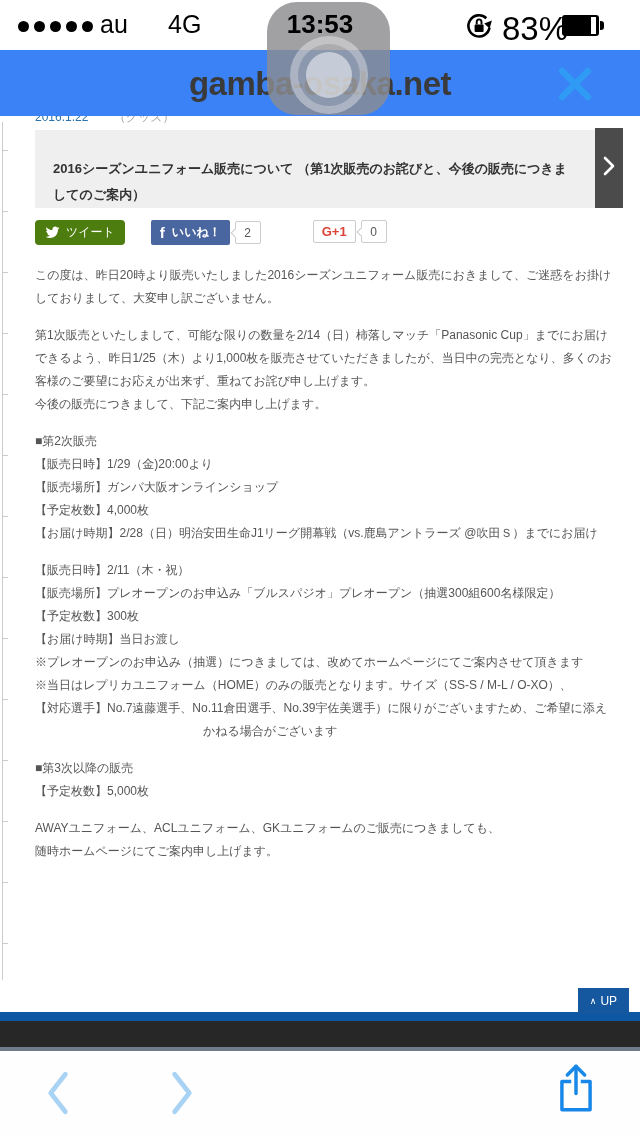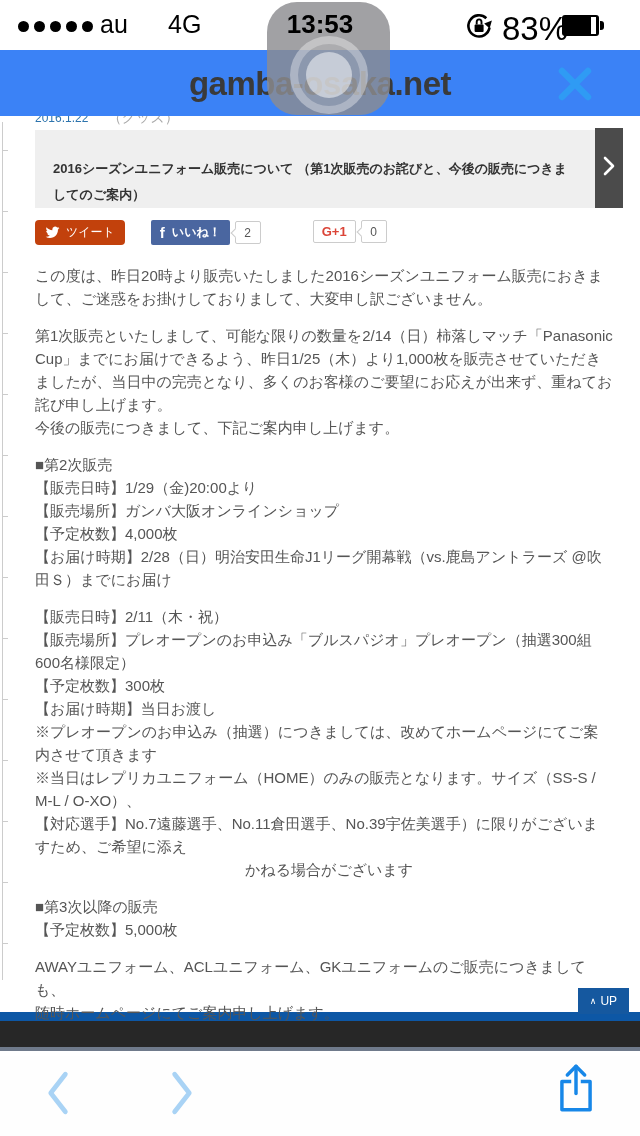--- a/index.html
+++ b/index.html
@@ -34,43 +34,43 @@
            border-radius:50%;background:rgba(255,255,255,0.5);}
 
   
   .ruler{position:absolute;left:2px;top:122px;width:6px;height:858px;z-index:0;}
   .ruler-line{position:absolute;left:0;top:0;bottom:0;width:1px;background:#cccccc;}
   .ruler-ticks{position:absolute;left:0;top:28px;bottom:0;width:6px;
                background:repeating-linear-gradient(to bottom,#cccccc 0 1px,transparent 1px 61px);}
 
   .date-line{position:absolute;left:35px;top:109px;font-size:12px;z-index:1;white-space:nowrap;}
   .date-link{color:#2d74ad;}
-  .category-tag{color:#a9a9a9;font-size:14px;margin-left:16px;}
+  .category-tag{color:#a9a9a9;font-size:12px;margin-left:22px;}
 
   .title-box{position:absolute;left:35px;top:130px;width:560px;height:78px;background:#efefef;
              box-sizing:border-box;padding:26px 18px;font-size:13px;font-weight:600;color:#333;line-height:26px;}
   .next-strip{position:absolute;left:595px;top:128px;width:28px;height:80px;background:#4b4b4b;
               display:flex;align-items:center;justify-content:center;cursor:pointer;}
 
   .social{position:absolute;left:35px;top:220px;display:flex;align-items:flex-start;z-index:1;}
-  .tweet-btn{display:flex;align-items:center;gap:6px;background:#c2410c;color:#fff;font-size:12px;
+  .tweet-btn{display:flex;align-items:center;gap:6px;background:#4d7c0f;color:#fff;font-size:12px;
              height:25px;padding:0 10px;border-radius:4px;cursor:pointer;}
   .fb-group{display:flex;align-items:center;margin-left:26px;}
   .fb-btn{display:flex;align-items:center;gap:7px;background:#4a66a0;color:#fff;font-size:12px;font-weight:700;
           height:25px;padding:0 9px;border-radius:2px;cursor:pointer;}
   .fb-f{font-size:15px;font-weight:700;}
   .count-bubble{position:relative;margin-left:5px;min-width:26px;height:23px;border:1px solid #ccc;background:#fff;
                 color:#555;font-size:12px;display:flex;align-items:center;justify-content:center;border-radius:2px;box-sizing:border-box;}
   .count-bubble::before{content:"";position:absolute;left:-4px;top:50%;width:6px;height:6px;background:#fff;
                 border-left:1px solid #ccc;border-bottom:1px solid #ccc;transform:translateY(-50%) rotate(45deg);}
   .gp-group{display:flex;align-items:center;margin-left:16px;padding-left:36px;}
   .gp-btn{display:flex;align-items:center;background:#fff;border:1px solid #ccc;border-radius:2px;height:23px;
           padding:0 8px;color:#db4437;font-weight:700;font-size:13px;box-sizing:border-box;cursor:pointer;}
 
-  .article-body{position:absolute;left:35px;top:264px;width:578px;font-size:15px;line-height:23px;color:#555;z-index:1;}
+  .article-body{position:absolute;left:35px;top:264px;width:578px;font-size:12px;line-height:23px;color:#555;z-index:1;}
   .section{margin:0 0 14px 0;}
   .line{margin:0;}
 
   
   .up-btn{position:absolute;left:578px;top:988px;width:51px;height:26px;background:#15589f;color:#fff;font-size:12px;
           display:flex;align-items:center;justify-content:center;gap:4px;z-index:2;cursor:pointer;}
   .up-caret{font-size:9px;line-height:1;}
   .footer-bar{position:absolute;left:0;top:1012px;width:640px;height:9px;background:#0d57a5;}
   .footer-dark{position:absolute;left:0;top:1021px;width:640px;height:26px;background:#272727;border-bottom:4px solid #6f7a8b;}
 

